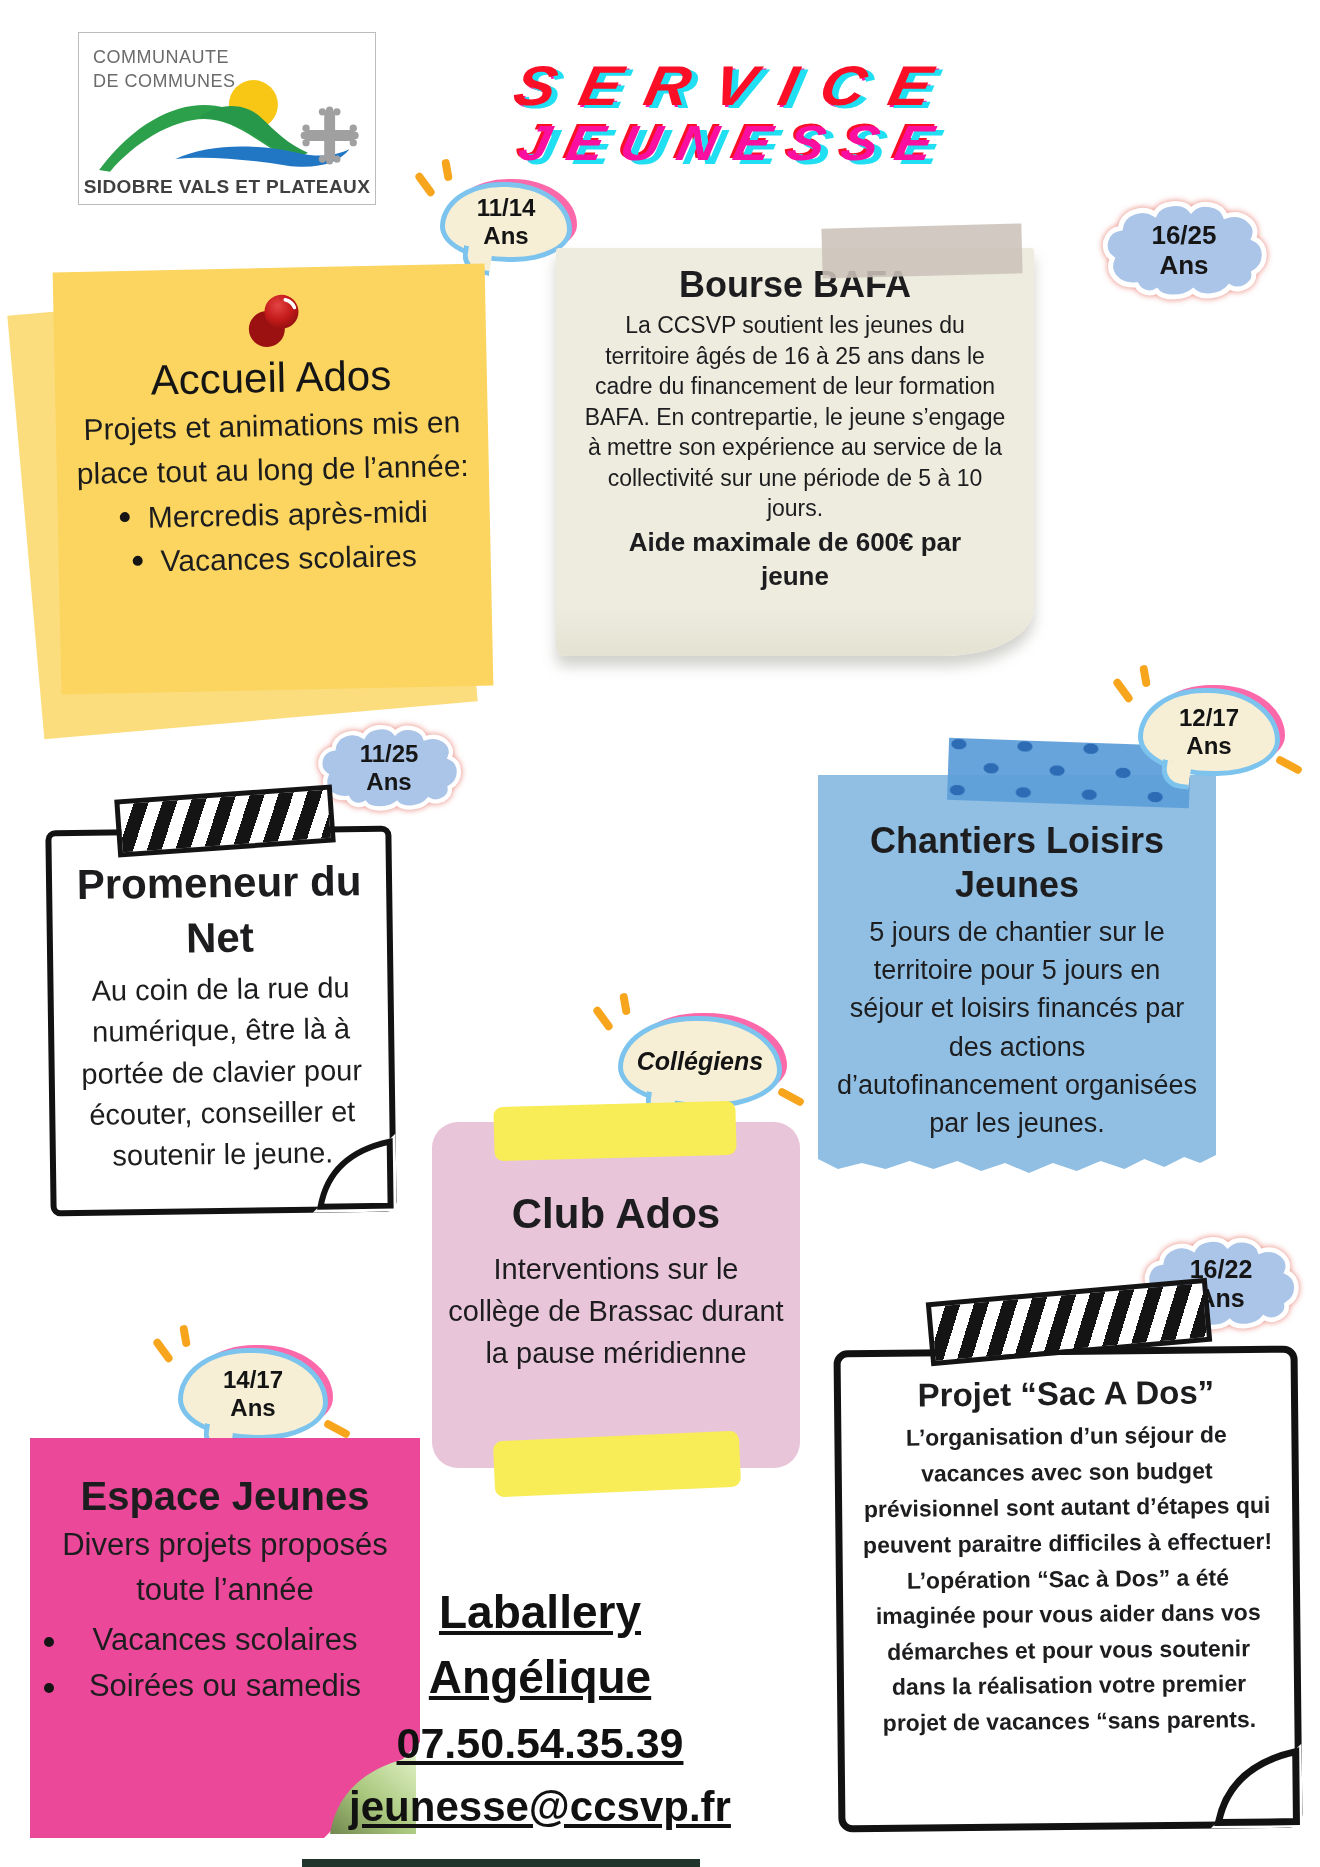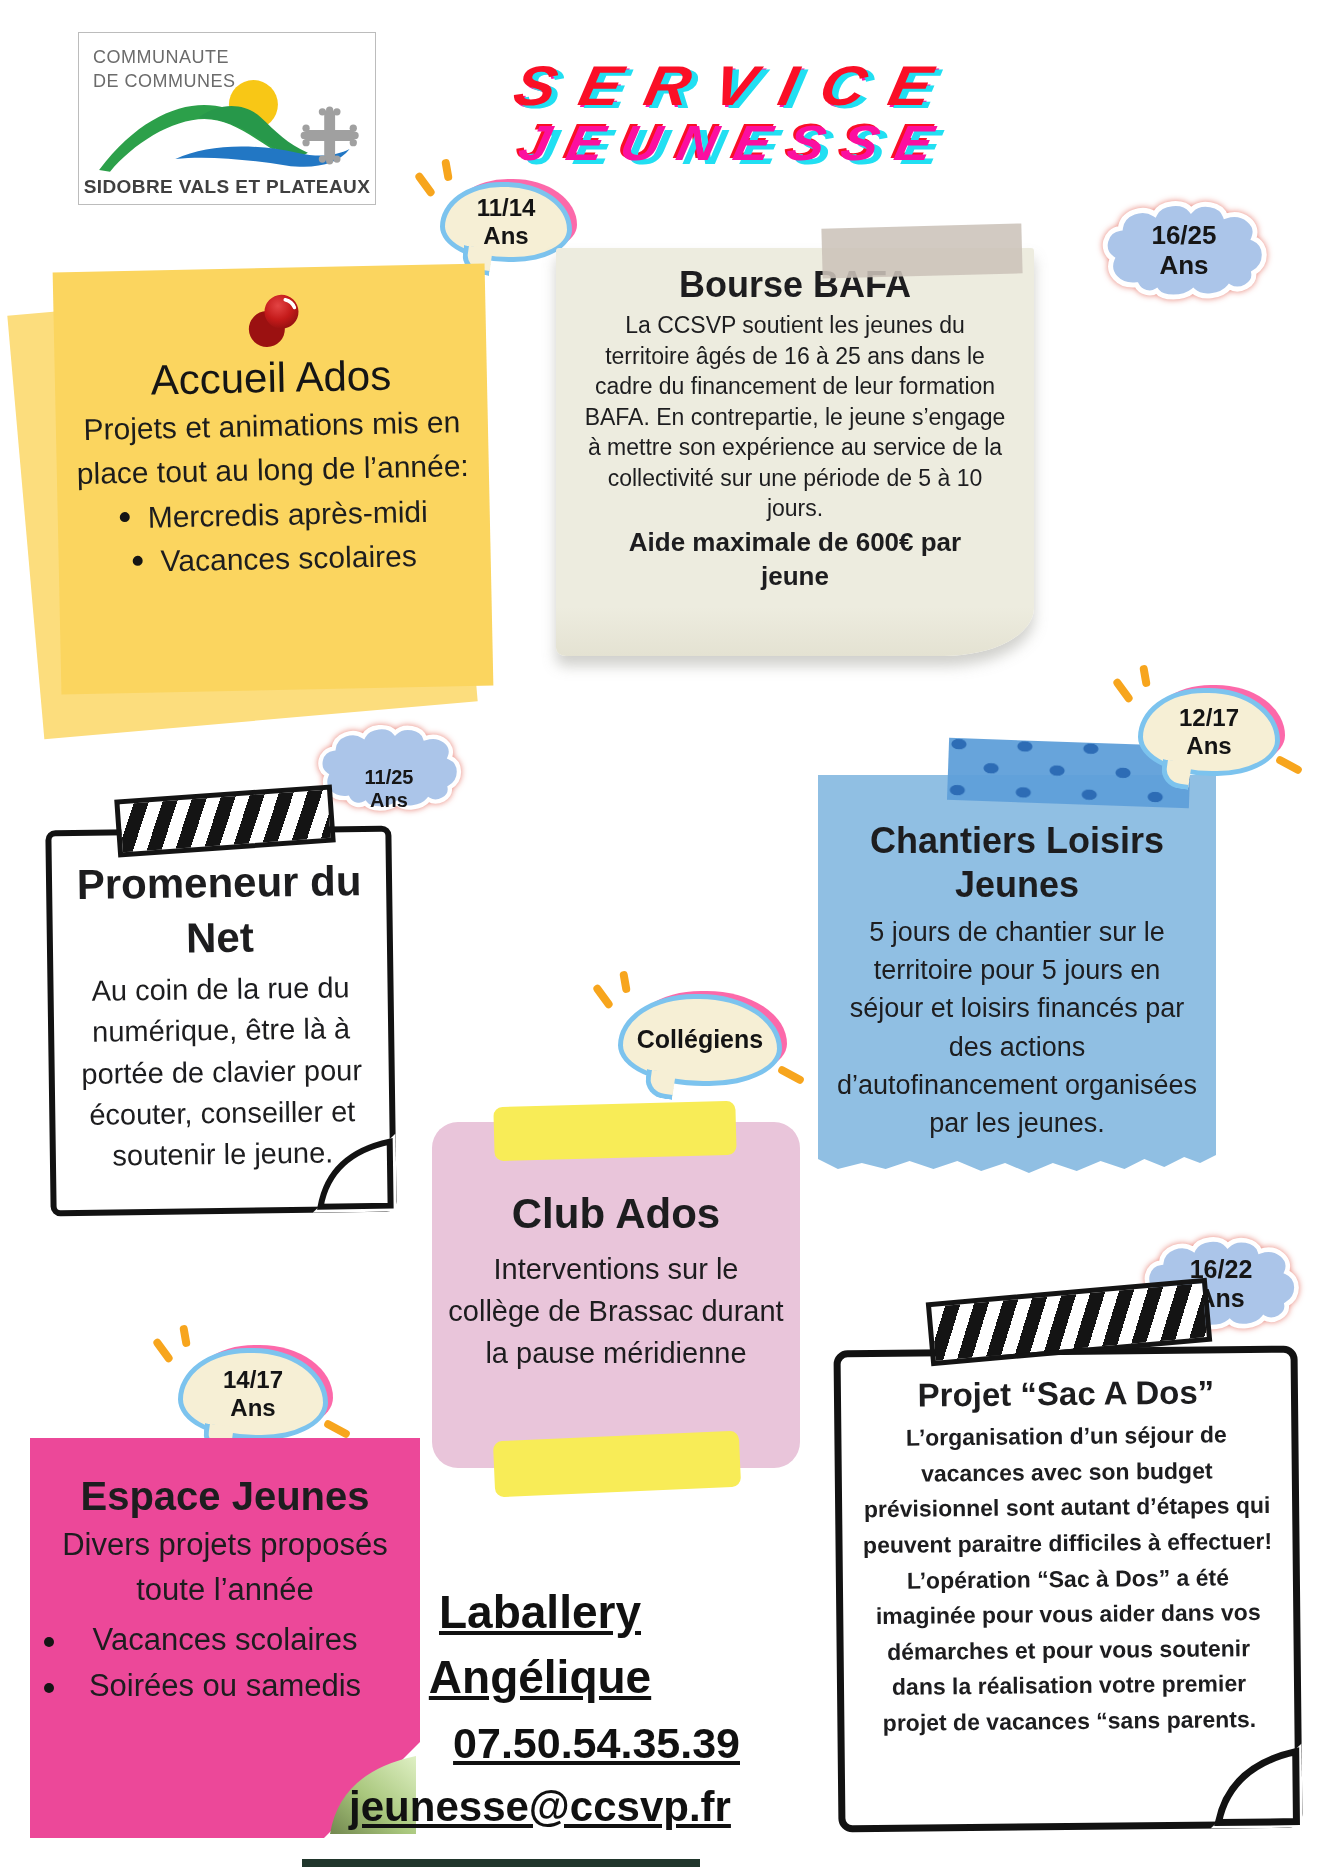--- a/index.html
+++ b/index.html
@@ -117,21 +117,21 @@
     border-width:7px; border-radius:14px; }
   .sac-title { font-weight:bold; font-size:33px; margin-top:20px; }
   .sac-body { font-weight:bold; font-size:23px; line-height:1.55; padding:6px 14px 0 14px; }
   .sac-body + .sac-body { padding-top:0; }
 
   .curl-svg { position:absolute; }
 
   
   .contact { left:340px; top:1580px; width:400px; text-align:center; color:#111; }
   .contact .c-name { font-weight:bold; font-size:46px; line-height:1.42; }
-  .contact .c-phone { font-weight:bold; font-size:43px; line-height:1.5;text-align:right; }
+  .contact .c-phone { font-weight:bold; font-size:43px; line-height:1.5; }
   .contact .c-email { font-weight:bold; font-size:42px; line-height:1.5; }
 
   .bottom-strip { left:302px; top:1859px; width:398px; height:8px; background:#20362c; }
 </style>
 </head>
 <body>
 
 <svg width="0" height="0" style="position:absolute">
   <defs>
     <symbol id="cloud-shape" viewBox="0 0 170 100">
@@ -226,21 +226,21 @@
   <div class="c-text">
     <div>16/25</div>
     <div>Ans</div>
   </div>
 </div>
 
 <div class="cloud" style="left:314px; top:724px; width:150px; height:88px;">
   <svg>
       <use href="#cloud-shape"></use>
     </svg>
-  <div class="c-text" style="font-size:20px;justify-content:flex-end;">
+  <div class="c-text" style="font-size:24px;">
     <div>11/25</div>
     <div>Ans</div>
   </div>
 </div>
 
 <div class="note note-border note-promeneur">
   <div class="prom-title">Promeneur du Net</div>
   <div class="prom-body">Au coin de la rue du numérique, être là à portée de clavier pour écouter, conseiller et soutenir le jeune.</div>
   <svg class="curl-svg" style="right:-6px; bottom:-6px; width:84px; height:84px;" viewBox="0 0 84 84">
     <path d="M0,84 L84,6 L84,84 Z" fill="#ffffff"></path>
@@ -258,21 +258,21 @@
 <div class="bubble" style="left:1138px; top:688px; width:142px; height:88px;">
   <span class="spark s1"></span>
   <span class="spark s2"></span>
   <span class="spark s3"></span>
   <div class="b-text">
     <div>12/17</div>
     <div>Ans</div>
   </div>
 </div>
 
-<div class="bubble" style="left:618px; top:994px; width:164px; height:92px;">
+<div class="bubble" style="left:618px; top:1016px; width:164px; height:92px;font-style:italic;">
   <span class="spark s1"></span>
   <span class="spark s2"></span>
   <span class="spark s3"></span>
   <div class="b-text" style="font-size:25px;">Collégiens</div>
 </div>
 
 <div class="note note-club">
   <div class="club-title">Club Ados</div>
   <div class="club-body">Interventions sur le collège de Brassac durant la pause méridienne</div>
 </div>

